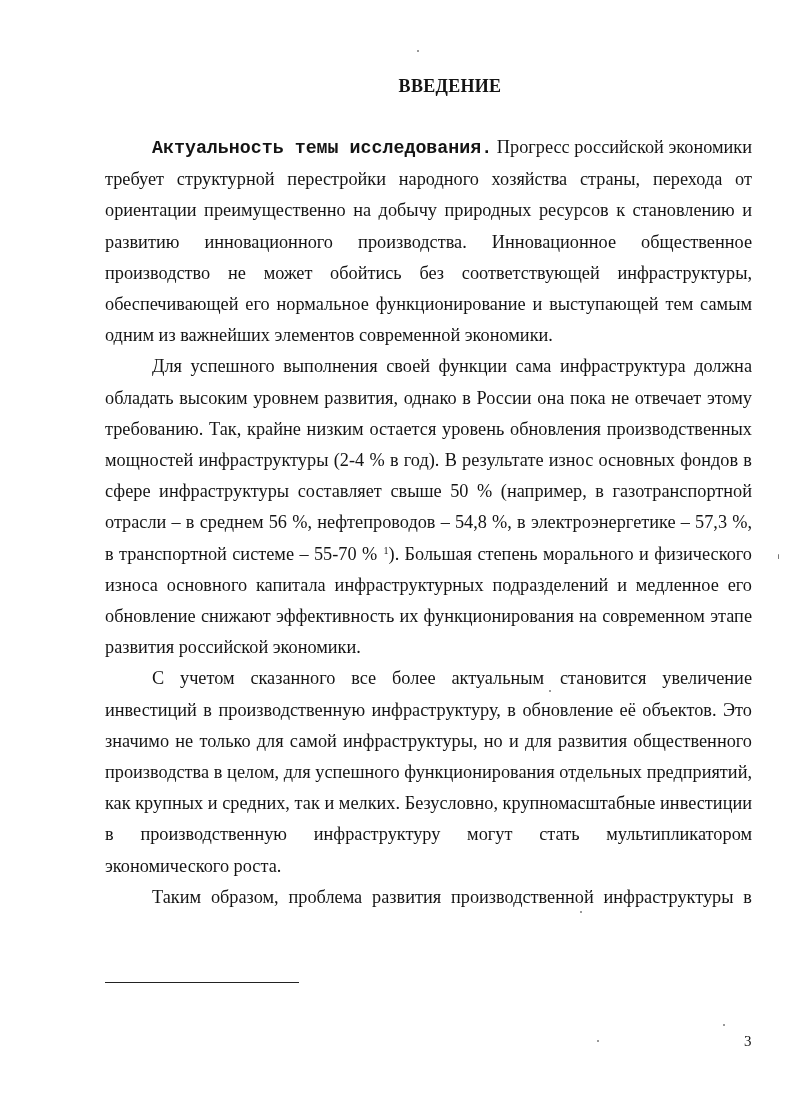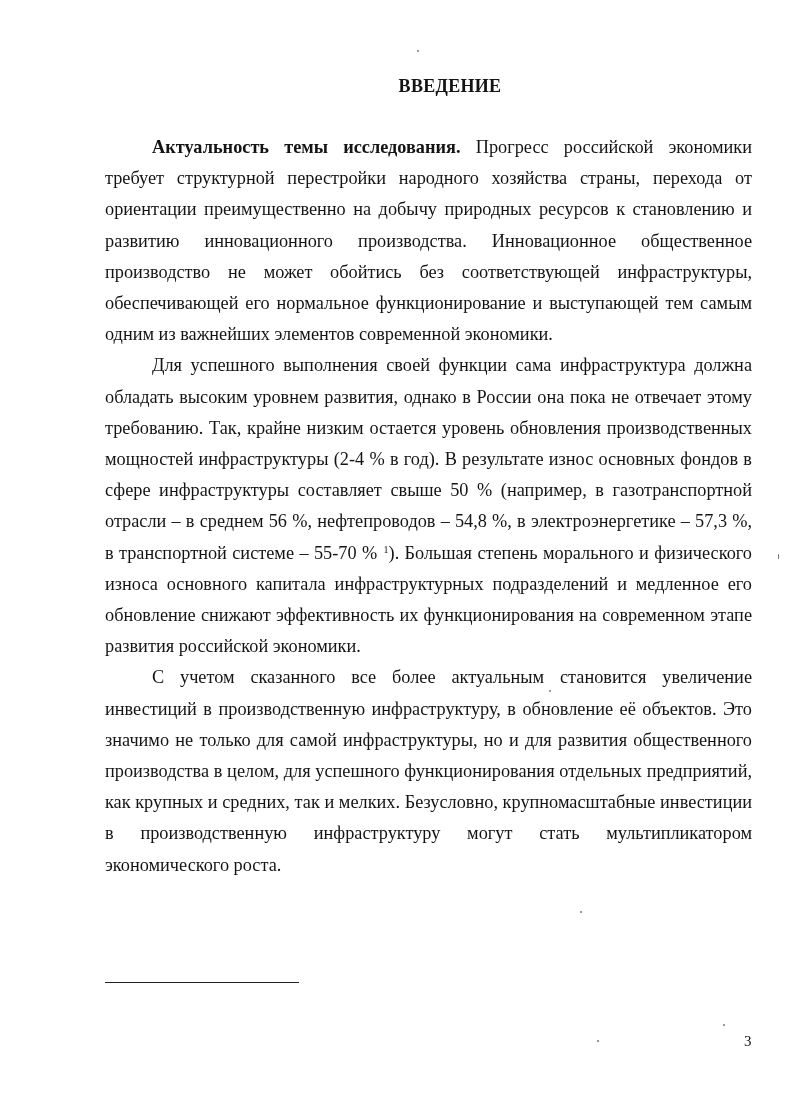--- a/index.html
+++ b/index.html
@@ -36,21 +36,21 @@
       width: 647px;
       font-size: 18.3px;
       line-height: 31.2px;
       text-align: justify;
     }
     .para {
       margin: 0;
       text-indent: 47px;
       text-align: justify;
     }
-    .bold { font-weight: bold; }
+    .bold { font-weight: bold; font-family: Liberation Mono, monospace; }
     sup.fn {
       font-size: 10px;
       vertical-align: top;
       position: relative;
       top: -4px;
       margin-left: 1px;
     }
     .footnote-rule {
       position: absolute;
       left: 105px;
@@ -93,20 +93,21 @@
 <body>
 
 <div class="page">
 
   <div class="title" style="left:0;width:900px;">ВВЕДЕНИЕ</div>
 
   <div class="body-text">
     <p class="para"><span class="bold">Актуальность темы исследования.</span><span> Прогресс российской экономики требует структурной перестройки народного хозяйства страны, перехода от ориентации преимущественно на добычу природных ресурсов к становлению и развитию инновационного производства. Инновационное общественное производство не может обойтись без соответствующей инфраструктуры, обеспечивающей его нормальное функционирование и выступающей тем самым одним из важнейших элементов современной экономики.</span></p>
     <p class="para"><span>Для успешного выполнения своей функции сама инфраструктура должна обладать высоким уровнем развития, однако в России она пока не отвечает этому требованию. Так, крайне низким остается уровень обновления производственных мощностей инфраструктуры (2-4 % в год). В результате износ основных фондов в сфере инфраструктуры составляет свыше 50 % (например, в газотранспортной отрасли – в среднем  56 %, нефтепроводов – 54,8 %, в электроэнергетике – 57,3 %, в транспортной системе – 55-70 % </span><sup class="fn">1</sup><span>). Большая степень морального и физического износа основного капитала инфраструктурных подразделений и медленное его обновление снижают эффективность их функционирования на современном этапе развития российской экономики.</span></p>
     <p class="para"><span>С учетом сказанного все более актуальным становится увеличение инвестиций в производственную инфраструктуру, в обновление её объектов. Это значимо не только для самой инфраструктуры, но и для развития общественного производства в целом, для успешного функционирования отдельных предприятий, как крупных и средних, так и мелких. Безусловно, крупномасштабные инвестиции в производственную инфраструктуру могут стать мультипликатором экономического роста.</span></p>
+    <p class="para" style="text-align:justify;text-align-last:justify;"><span>Таким образом, проблема развития  производственной инфраструктуры в</span></p>
   </div>
 
   <div class="footnote-rule"></div>
 
 
   <div class="page-number">3</div>
 
   <div class="speck" style="left:417px;top:50px;"></div>
   <div class="speck" style="left:778px;top:554px;height:5px;width:1px;"></div>
   <div class="speck" style="left:549px;top:690px;"></div>

